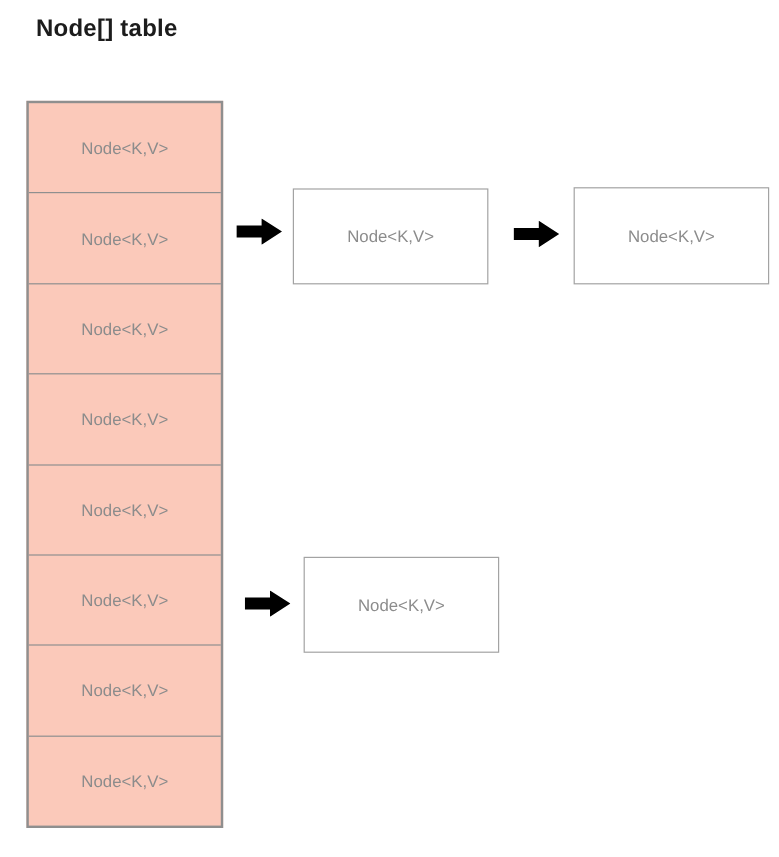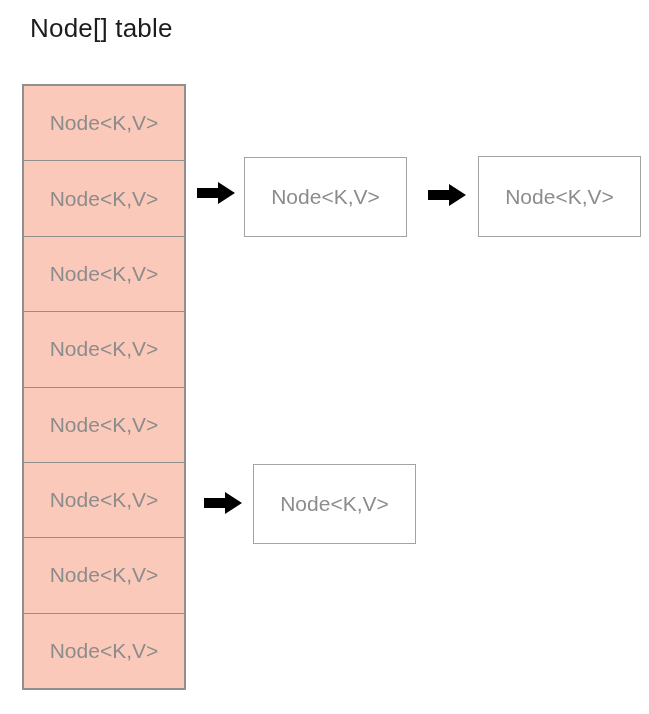--- a/index.html
+++ b/index.html
@@ -8,22 +8,22 @@
     width: 649px; height: 714px;
     position: relative;
     overflow: hidden;
     font-family: "Liberation Sans", sans-serif;
   }
   .canvas { position: absolute; inset: 0; }
 
   .title {
     position: absolute;
     left: 30px; top: 13px;
-    font-size: 26px;
-    font-weight: 400;
+    font-size: 20px;
+    font-weight: 700;
     color: #1c1c1c;
     letter-spacing: 0.2px;
   }
 
   .node-table {
     position: absolute;
     left: 22px; top: 84px;
     width: 164px; height: 606px;
     display: flex;
     flex-direction: column;
@@ -33,21 +33,21 @@
   .node-cell {
     flex: 1 1 0;
     display: flex;
     align-items: center;
     justify-content: center;
     border-bottom: 1px solid #8f8f8f;
   }
   .node-cell:last-child { border-bottom: none; }
   .cell-label, .box-label {
     color: #8c8c8c;
-    font-size: 21px;
+    font-size: 14px;
   }
 
   .node-box {
     position: absolute;
     width: 163px; height: 80px;
     background: #ffffff;
     border: 1px solid #a3a3a3;
     display: flex;
     align-items: center;
     justify-content: center;

